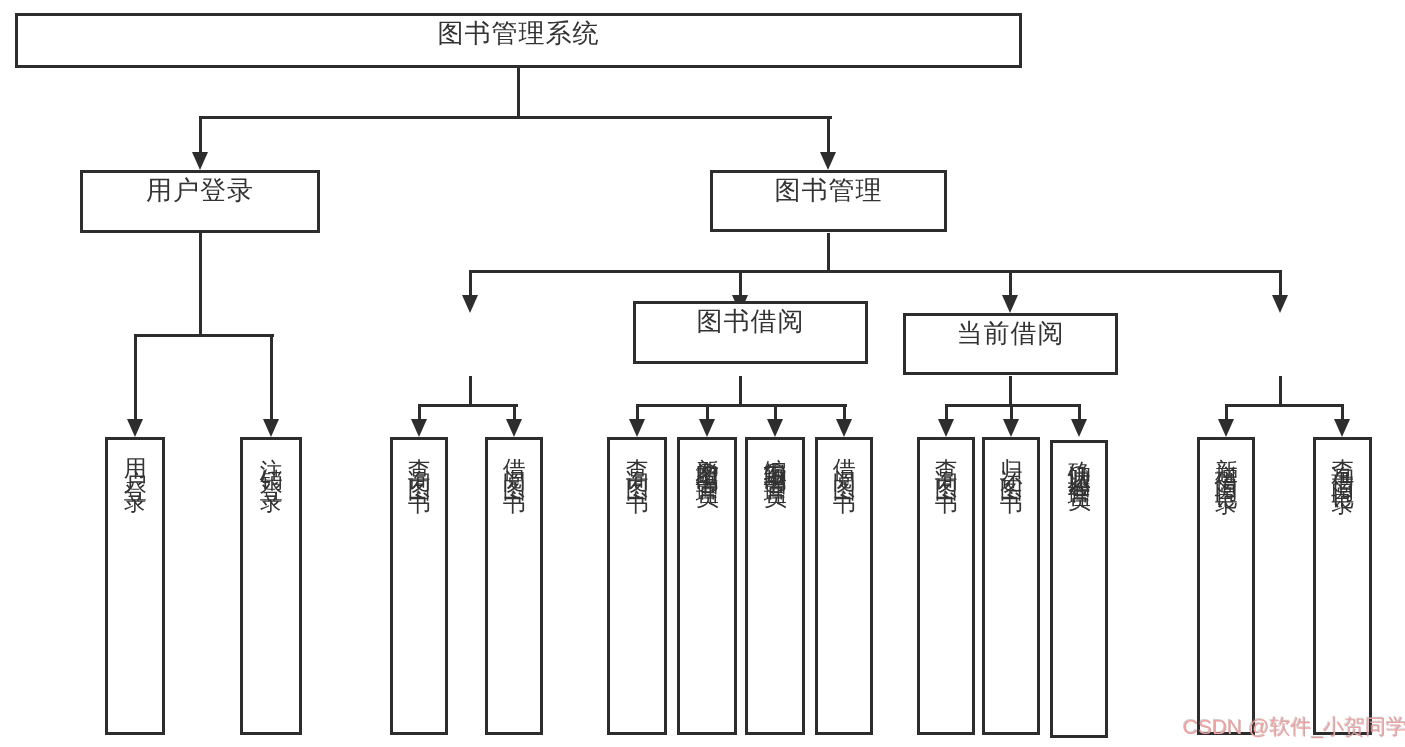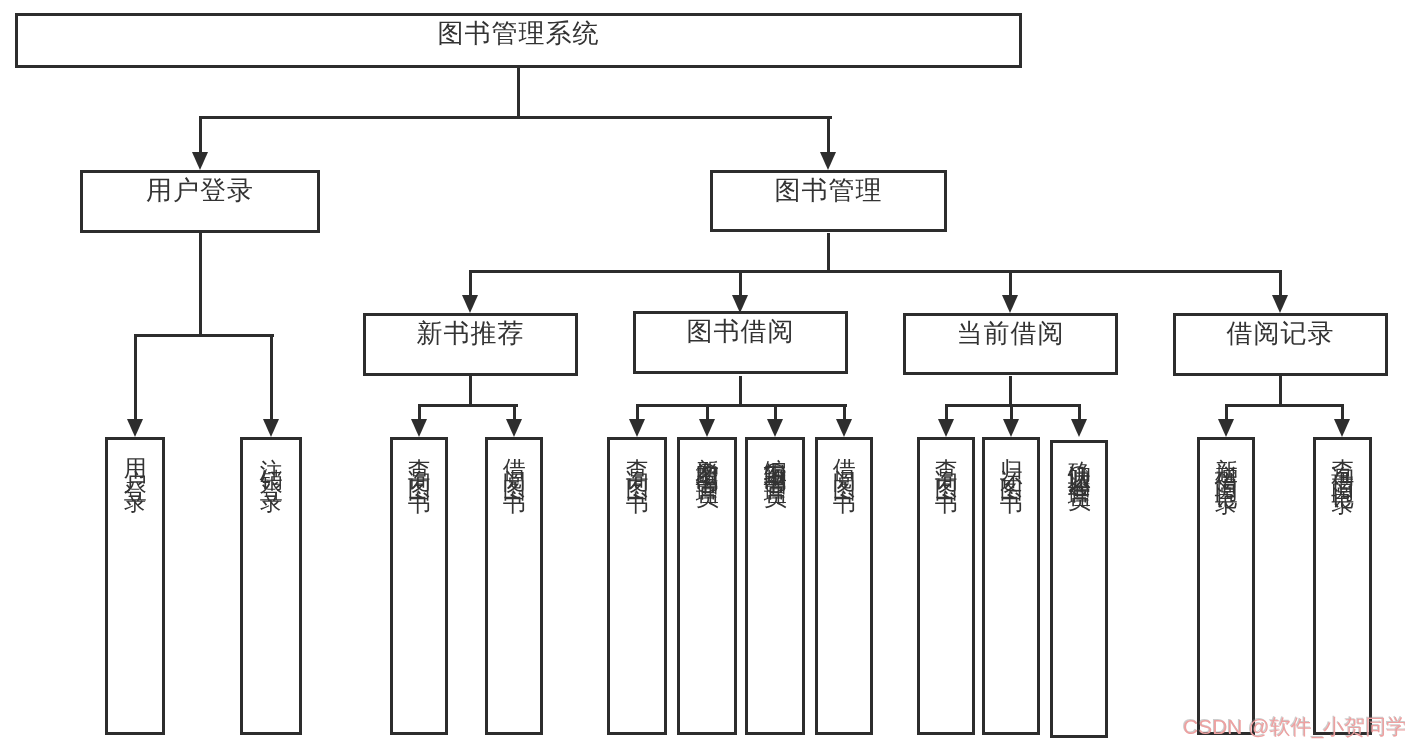--- a/index.html
+++ b/index.html
@@ -80,31 +80,25 @@
   <div class="line" style="left:469px;top:270px;width:813px;height:3px"></div>
   <div class="line" style="left:469px;top:270px;width:3px;height:27px"></div>
   <div class="tri" style="left:462px;top:295px"></div>
   <div class="line" style="left:739px;top:270px;width:3px;height:27px"></div>
   <div class="tri" style="left:732px;top:295px"></div>
   <div class="line" style="left:1009px;top:270px;width:3px;height:27px"></div>
   <div class="tri" style="left:1002px;top:295px"></div>
   <div class="line" style="left:1279px;top:270px;width:3px;height:27px"></div>
   <div class="tri" style="left:1272px;top:295px"></div>
 
-  <div class="box hbox" style="left:363px;top:313px;width:215px;height:63px">
-    <span>新书推荐</span>
-  </div>
-  <div class="box hbox" style="left:633px;top:311px;width:215px;height:63px">
+  <div class="box hbox" style="left:633px;top:301px;width:235px;height:63px">
     <span>图书借阅</span>
   </div>
   <div class="box hbox" style="left:903px;top:313px;width:215px;height:62px">
     <span>当前借阅</span>
-  </div>
-  <div class="box hbox" style="left:1173px;top:313px;width:215px;height:63px">
-    <span>借阅记录</span>
   </div>
 
   <div class="line" style="left:469px;top:376px;width:3px;height:31px"></div>
   <div class="line" style="left:418px;top:404px;width:100px;height:3px"></div>
   <div class="line" style="left:418px;top:404px;width:3px;height:17px"></div>
   <div class="tri" style="left:411px;top:419px"></div>
   <div class="line" style="left:513px;top:404px;width:3px;height:17px"></div>
   <div class="tri" style="left:506px;top:419px"></div>
 
   <div class="line" style="left:739px;top:376px;width:3px;height:31px"></div>

